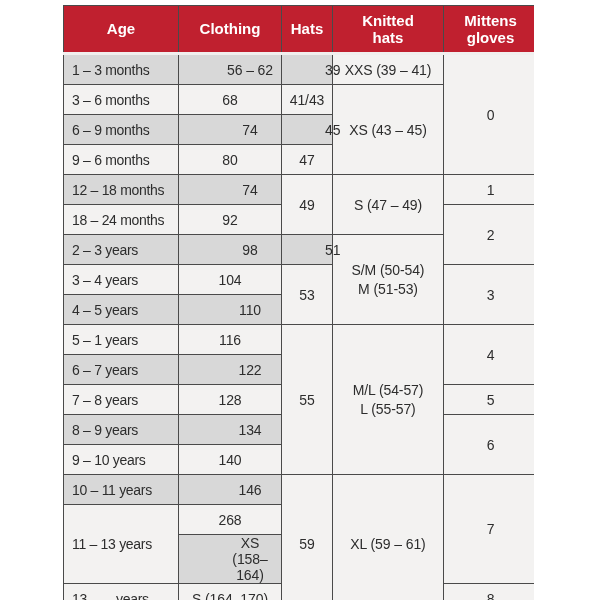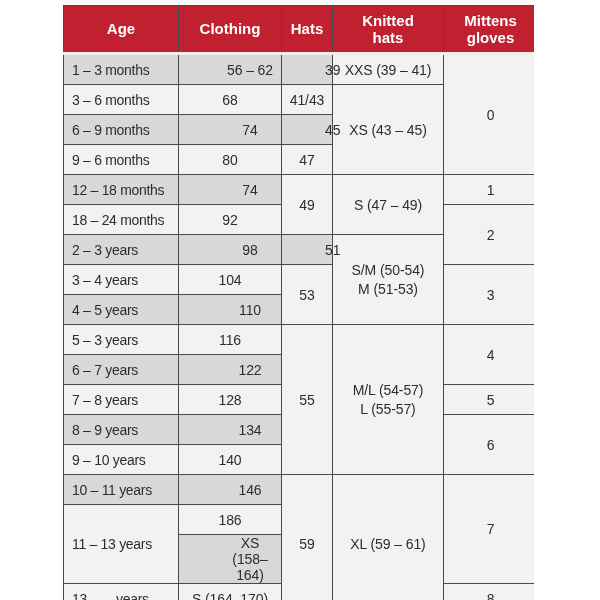--- a/index.html
+++ b/index.html
@@ -144,21 +144,21 @@
           <td class="age w">3 – 4 years</td>
           <td class="w">104</td>
           <td class="w" rowspan="2">53</td>
           <td class="w" rowspan="2">3</td>
         </tr>
         <tr>
           <td class="age g">4 – 5 years</td>
           <td class="g">110</td>
         </tr>
         <tr>
-          <td class="age w">5 – 3 years</td>
+          <td class="age w">5 – 1 years</td>
           <td class="w">116</td>
           <td class="w" rowspan="5">55</td>
           <td class="w" rowspan="5">
             <div class="stack">
               <span>M/L (54-57)</span>
               <span>L (55-57)</span>
             </div>
           </td>
           <td class="w" rowspan="2">4</td>
         </tr>
@@ -182,21 +182,21 @@
         </tr>
         <tr>
           <td class="age g">10 – 11 years</td>
           <td class="g">146</td>
           <td class="w" rowspan="4">59</td>
           <td class="w" rowspan="4">XL (59 – 61)</td>
           <td class="w" rowspan="3">7</td>
         </tr>
         <tr>
           <td class="age w" rowspan="2">11 – 13 years</td>
-          <td class="w">186</td>
+          <td class="w">268</td>
         </tr>
         <tr>
           <td class="g">XS (158–164)</td>
         </tr>
         <tr>
           <td class="age w">13 – ... years</td>
           <td class="w">S (164–170)</td>
           <td class="w">8</td>
         </tr>
       </tbody>

